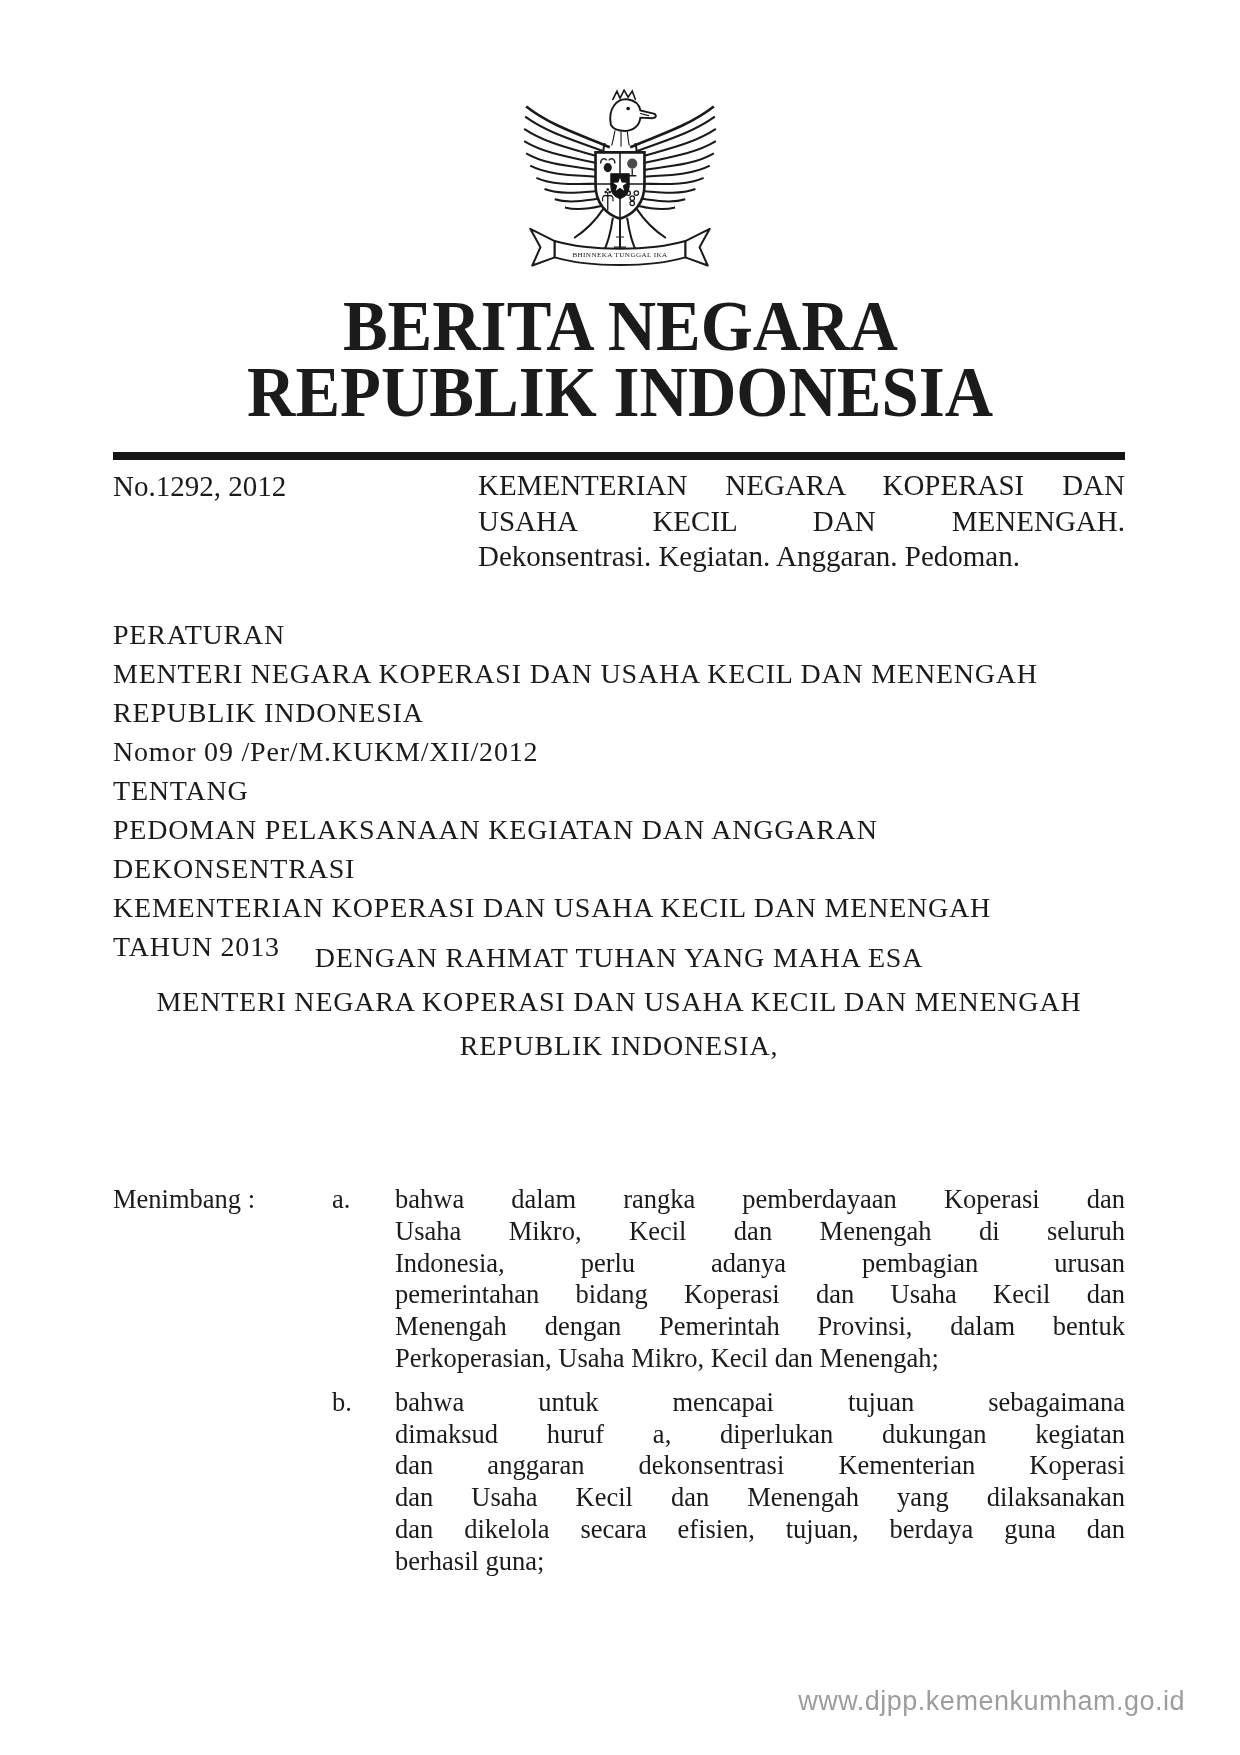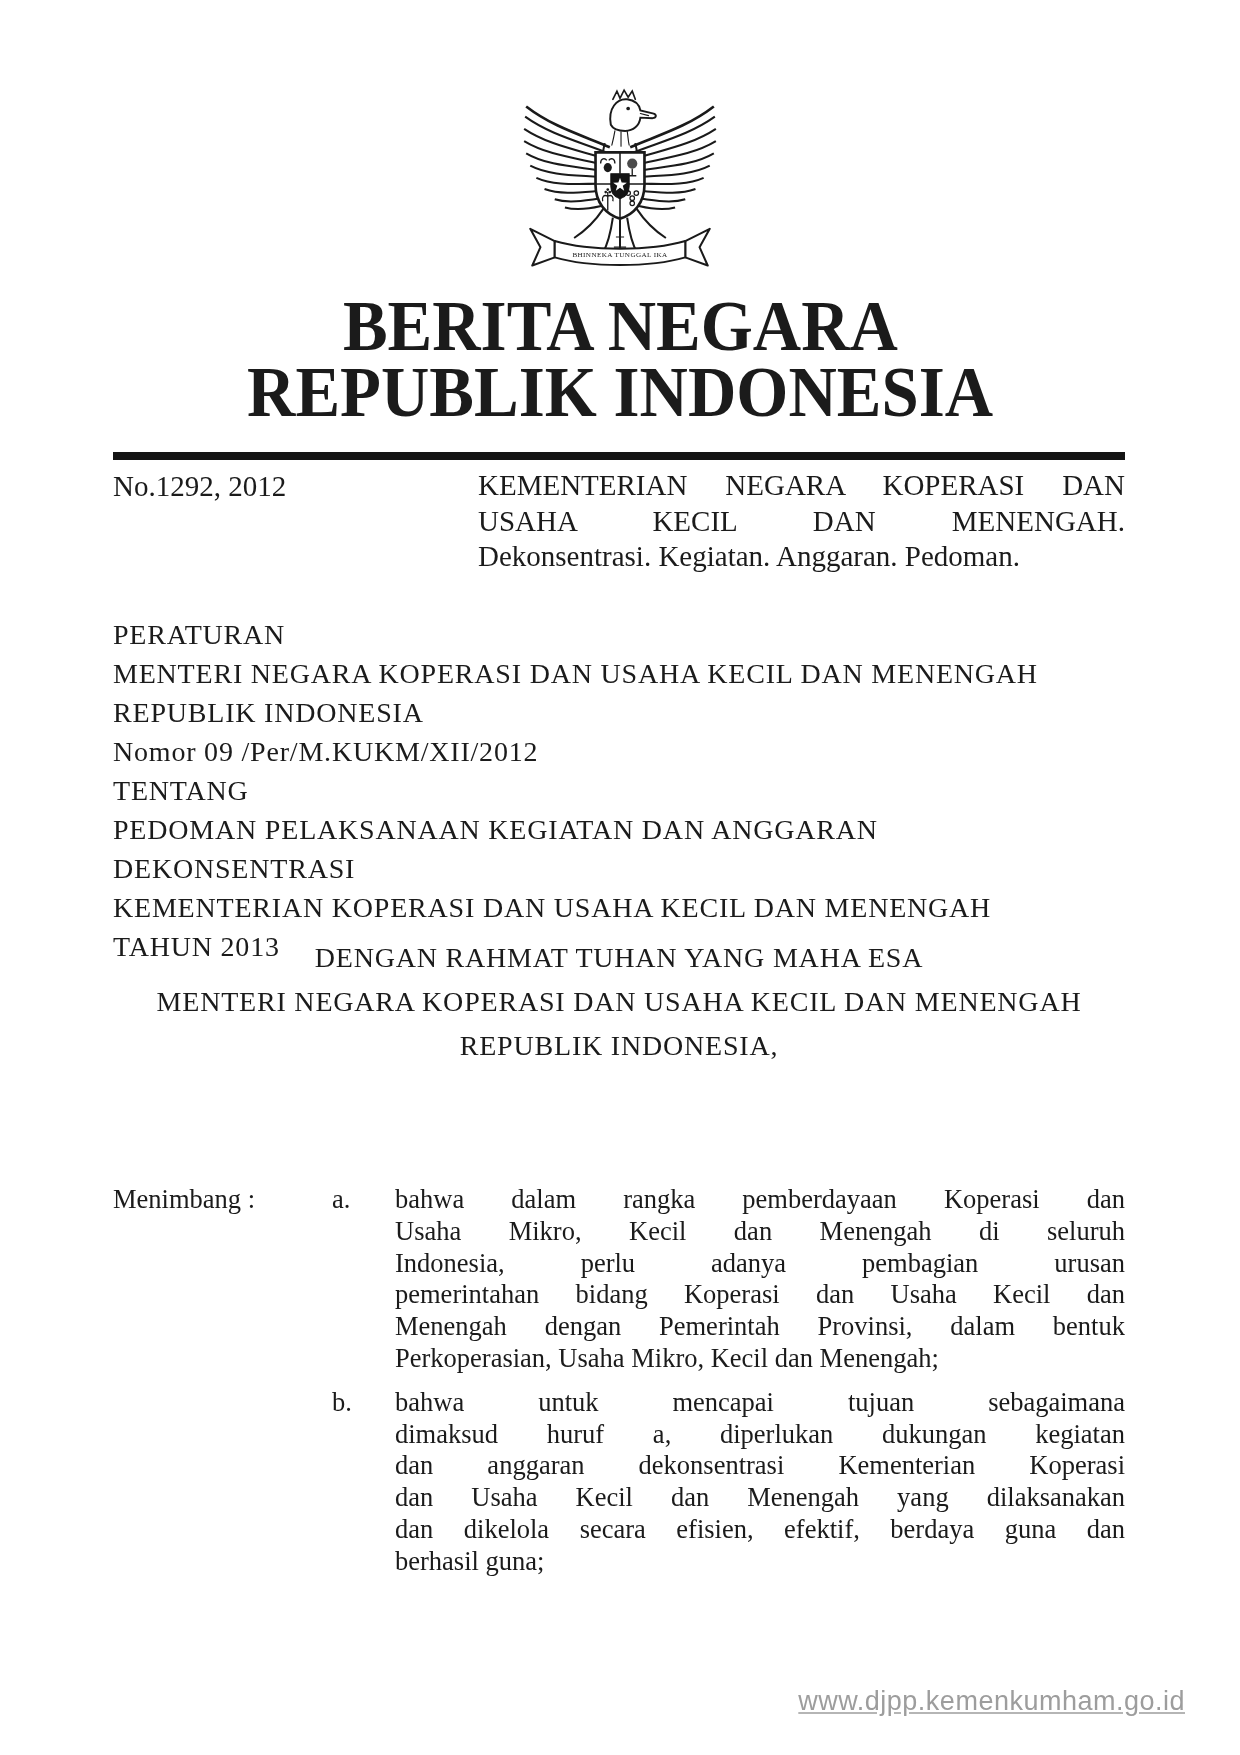--- a/index.html
+++ b/index.html
@@ -46,21 +46,21 @@
   .item { position:relative; }
   .item + .item { margin-top:12px; }
   .item .marker { position:absolute; left:0; top:0; }
   .item .lines { margin-left:63px; width:730px; }
   .jl { text-align:justify; text-align-last:justify; }
   .jl.last { text-align-last:left; }
 
   
   .footer-mark { position:absolute; top:1686px; right:55px;
                  font-family:"Liberation Sans","DejaVu Sans",sans-serif;
-                 font-size:27px; color:#9d9d9d; text-decoration:underline;
+                 font-size:27px; color:#9d9d9d; 
                  text-decoration-color:#b5b5b5; letter-spacing:0.5px; }
 </style>
 </head>
 <body>
 
 <div class="page">
 
   <div class="emblem">
     <svg viewBox="0 0 200 202">
 
@@ -188,21 +188,21 @@
         </div>
       </div>
 
       <div class="item">
         <div class="marker">b.</div>
         <div class="lines">
           <div class="jl">bahwa untuk mencapai tujuan sebagaimana</div>
           <div class="jl">dimaksud huruf a, diperlukan dukungan kegiatan</div>
           <div class="jl">dan anggaran dekonsentrasi Kementerian Koperasi</div>
           <div class="jl">dan Usaha Kecil dan Menengah yang dilaksanakan</div>
-          <div class="jl">dan dikelola secara efisien, efektif, berdaya guna dan</div>
+          <div class="jl">dan dikelola secara efisien, tujuan, berdaya guna dan</div>
           <div class="jl last">berhasil guna;</div>
         </div>
       </div>
 
     </div>
   </div>
 
   <div class="footer-mark">www.djpp.kemenkumham.go.id</div>
 
 </div>

